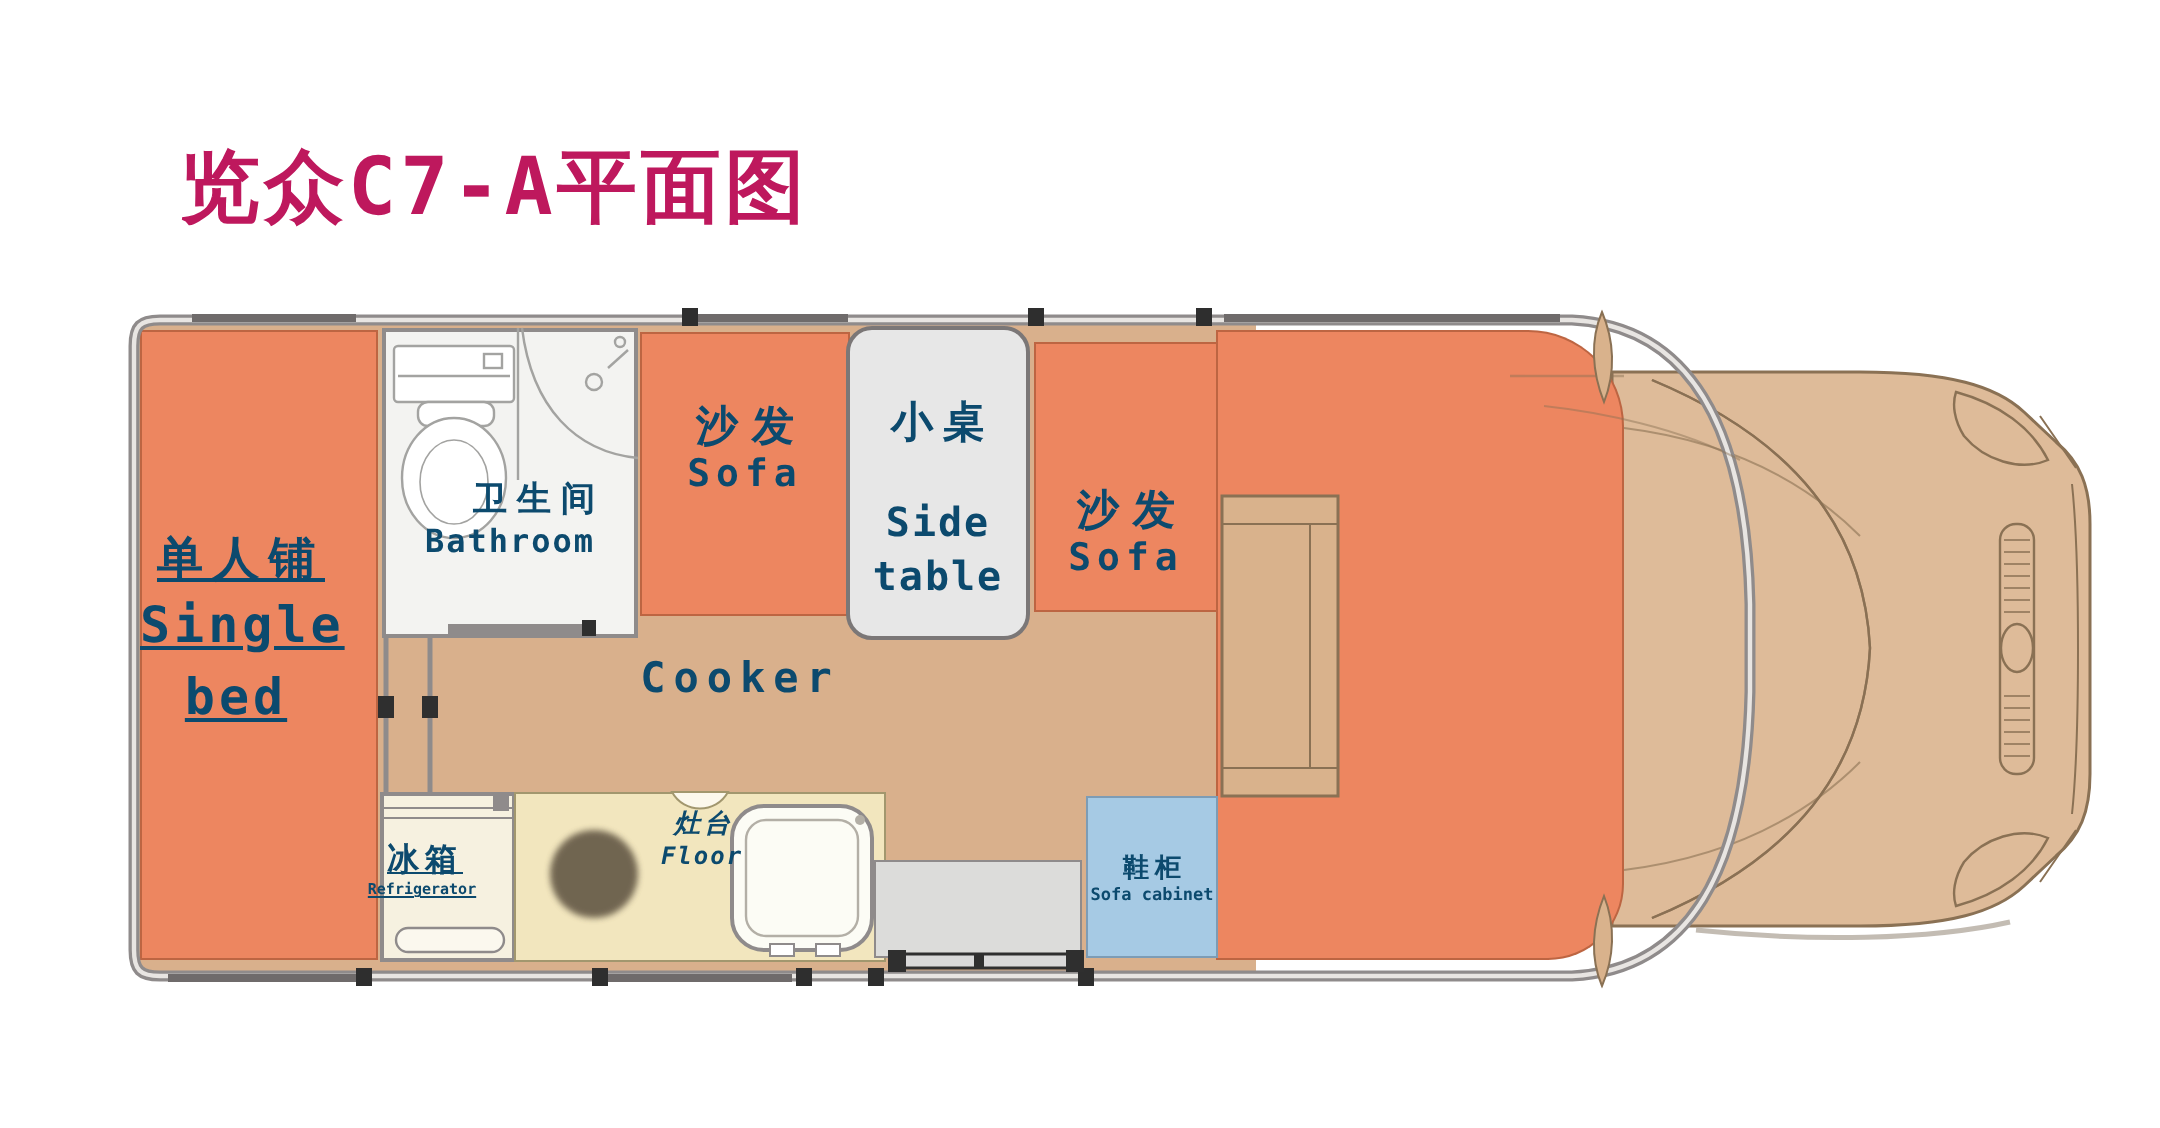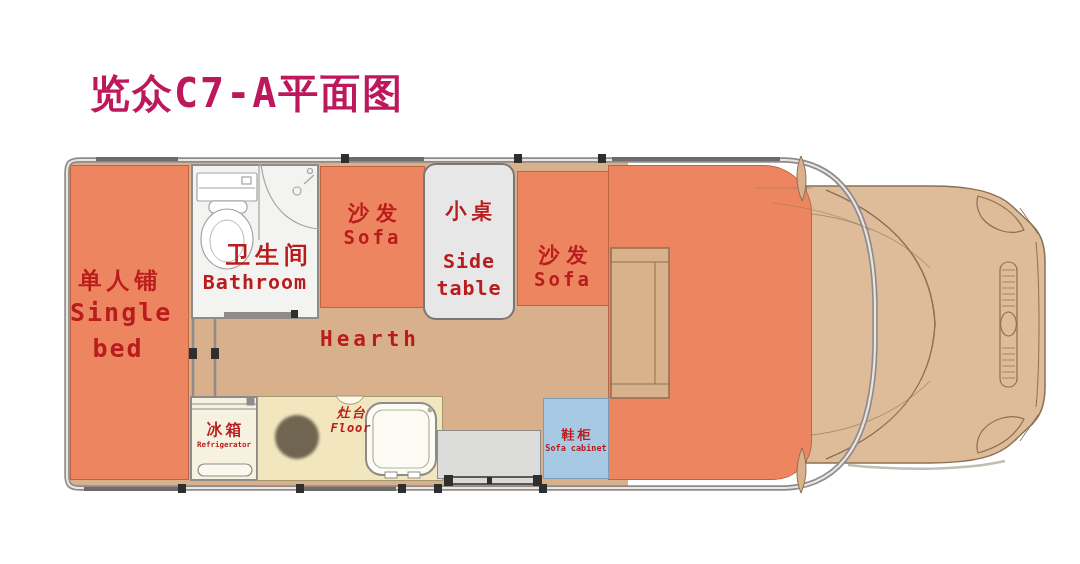--- a/index.html
+++ b/index.html
@@ -5,21 +5,21 @@
   html,body{margin:0;padding:0;background:#ffffff;}
   #stage{position:relative;width:1080px;height:564px;background:#ffffff;overflow:hidden;
          font-family:"DejaVu Sans",sans-serif;}
   #title{position:absolute;left:74px;top:66px;font-size:40px;font-weight:700;color:#be185d;
          letter-spacing:2px;font-family:"DejaVu Sans Mono","DejaVu Sans",sans-serif;z-index:4;margin-left:16px;}
   .blk{position:absolute;z-index:1;box-sizing:border-box;}
   .orange{border:1px solid rgba(150,74,42,.55);}
   svg{position:absolute;left:0;top:0;pointer-events:none;}
   #svg-under{z-index:0;}
   #svg-over{z-index:2;}
-  .lbl{position:absolute;z-index:3;text-align:center;color:#b91c1c;font-weight:700;line-height:1.25;}
+  .lbl{position:absolute;z-index:3;text-align:center;color:#0c4a6e;font-weight:700;line-height:1.25;}
   .zh{font-family:"DejaVu Sans",sans-serif;letter-spacing:5px;text-indent:5px;}
   .en{font-family:"DejaVu Sans Mono","Liberation Mono",monospace;letter-spacing:2px;white-space:pre-line;}
 </style>
 </head>
 <body>
 
 <div id="stage">
 
   <div id="title">览众C7-A平面图</div>
 
@@ -147,46 +147,46 @@
       <path d="M 755,188 L 812,188" stroke-width="1.2"></path>
       <path d="M 772,203 C 800,206 840,214 870,230" stroke-width="1"></path>
     </g>
 
     <g fill="#D9B28C" stroke="#8A7154" stroke-width="1">
       <path d="M 801,156 C 807,170 808,186 802,201 C 796,186 795,170 801,156 Z"></path>
       <path d="M 801,493 C 807,479 808,463 802,448 C 796,463 795,479 801,493 Z"></path>
     </g>
   </svg>
 
-  <div class="lbl" style="left:70px;top:266px;width:96px;">
+  <div class="lbl" style="left:70px;top:266px;width:96px;text-decoration:underline;">
     <div class="zh" style="font-size:23px;">单人铺</div>
     <div class="en" style="font-size:25px;line-height:1.45;">Single
 bed</div>
   </div>
   <div class="lbl" style="left:191px;top:240px;width:128px;">
-    <div class="zh" style="font-size:24px;padding-left:24px;">卫生间</div>
-    <div class="en" style="font-size:20px;letter-spacing:1px;">Bathroom</div>
+    <div class="zh" style="font-size:17px;padding-left:24px;">卫生间</div>
+    <div class="en" style="font-size:16px;letter-spacing:1px;">Bathroom</div>
   </div>
   <div class="lbl" style="left:320px;top:200px;width:105px;">
     <div class="zh" style="font-size:21px;letter-spacing:7px;text-indent:7px;">沙发</div>
     <div class="en" style="font-size:19px;letter-spacing:3px;">Sofa</div>
   </div>
   <div class="lbl" style="left:423px;top:198px;width:92px;">
     <div class="zh" style="font-size:21px;">小桌</div>
     <div class="en" style="font-size:20px;letter-spacing:1px;line-height:1.35;margin-top:24px;">Side
 table</div>
   </div>
   <div class="lbl" style="left:517px;top:242px;width:92px;">
     <div class="zh" style="font-size:21px;letter-spacing:7px;text-indent:7px;">沙发</div>
     <div class="en" style="font-size:19px;letter-spacing:3px;">Sofa</div>
   </div>
   <div class="lbl" style="left:295px;top:326px;width:150px;">
-    <div class="en" style="font-size:21px;letter-spacing:4px;">Hearth</div>
+    <div class="en" style="font-size:21px;letter-spacing:4px;">Cooker</div>
   </div>
-  <div class="lbl" style="left:189px;top:420px;width:70px;">
+  <div class="lbl" style="left:176px;top:420px;width:70px;text-decoration:underline;">
     <div class="zh" style="font-size:16px;letter-spacing:3px;text-indent:3px;">冰箱</div>
     <div class="en" style="font-size:7.5px;letter-spacing:0;">Refrigerator</div>
   </div>
   <div class="lbl" style="left:316px;top:405px;width:70px;font-style:italic;">
     <div class="zh" style="font-size:13px;letter-spacing:2px;text-indent:2px;">灶台</div>
     <div class="en" style="font-size:12px;letter-spacing:1px;">Floor</div>
   </div>
   <div class="lbl" style="left:541px;top:415px;width:70px;">
     <div class="zh" style="font-size:13px;letter-spacing:3px;text-indent:3px;margin-top:12px;">鞋柜</div>
     <div class="en" style="font-size:8.5px;letter-spacing:0;">Sofa cabinet</div>

